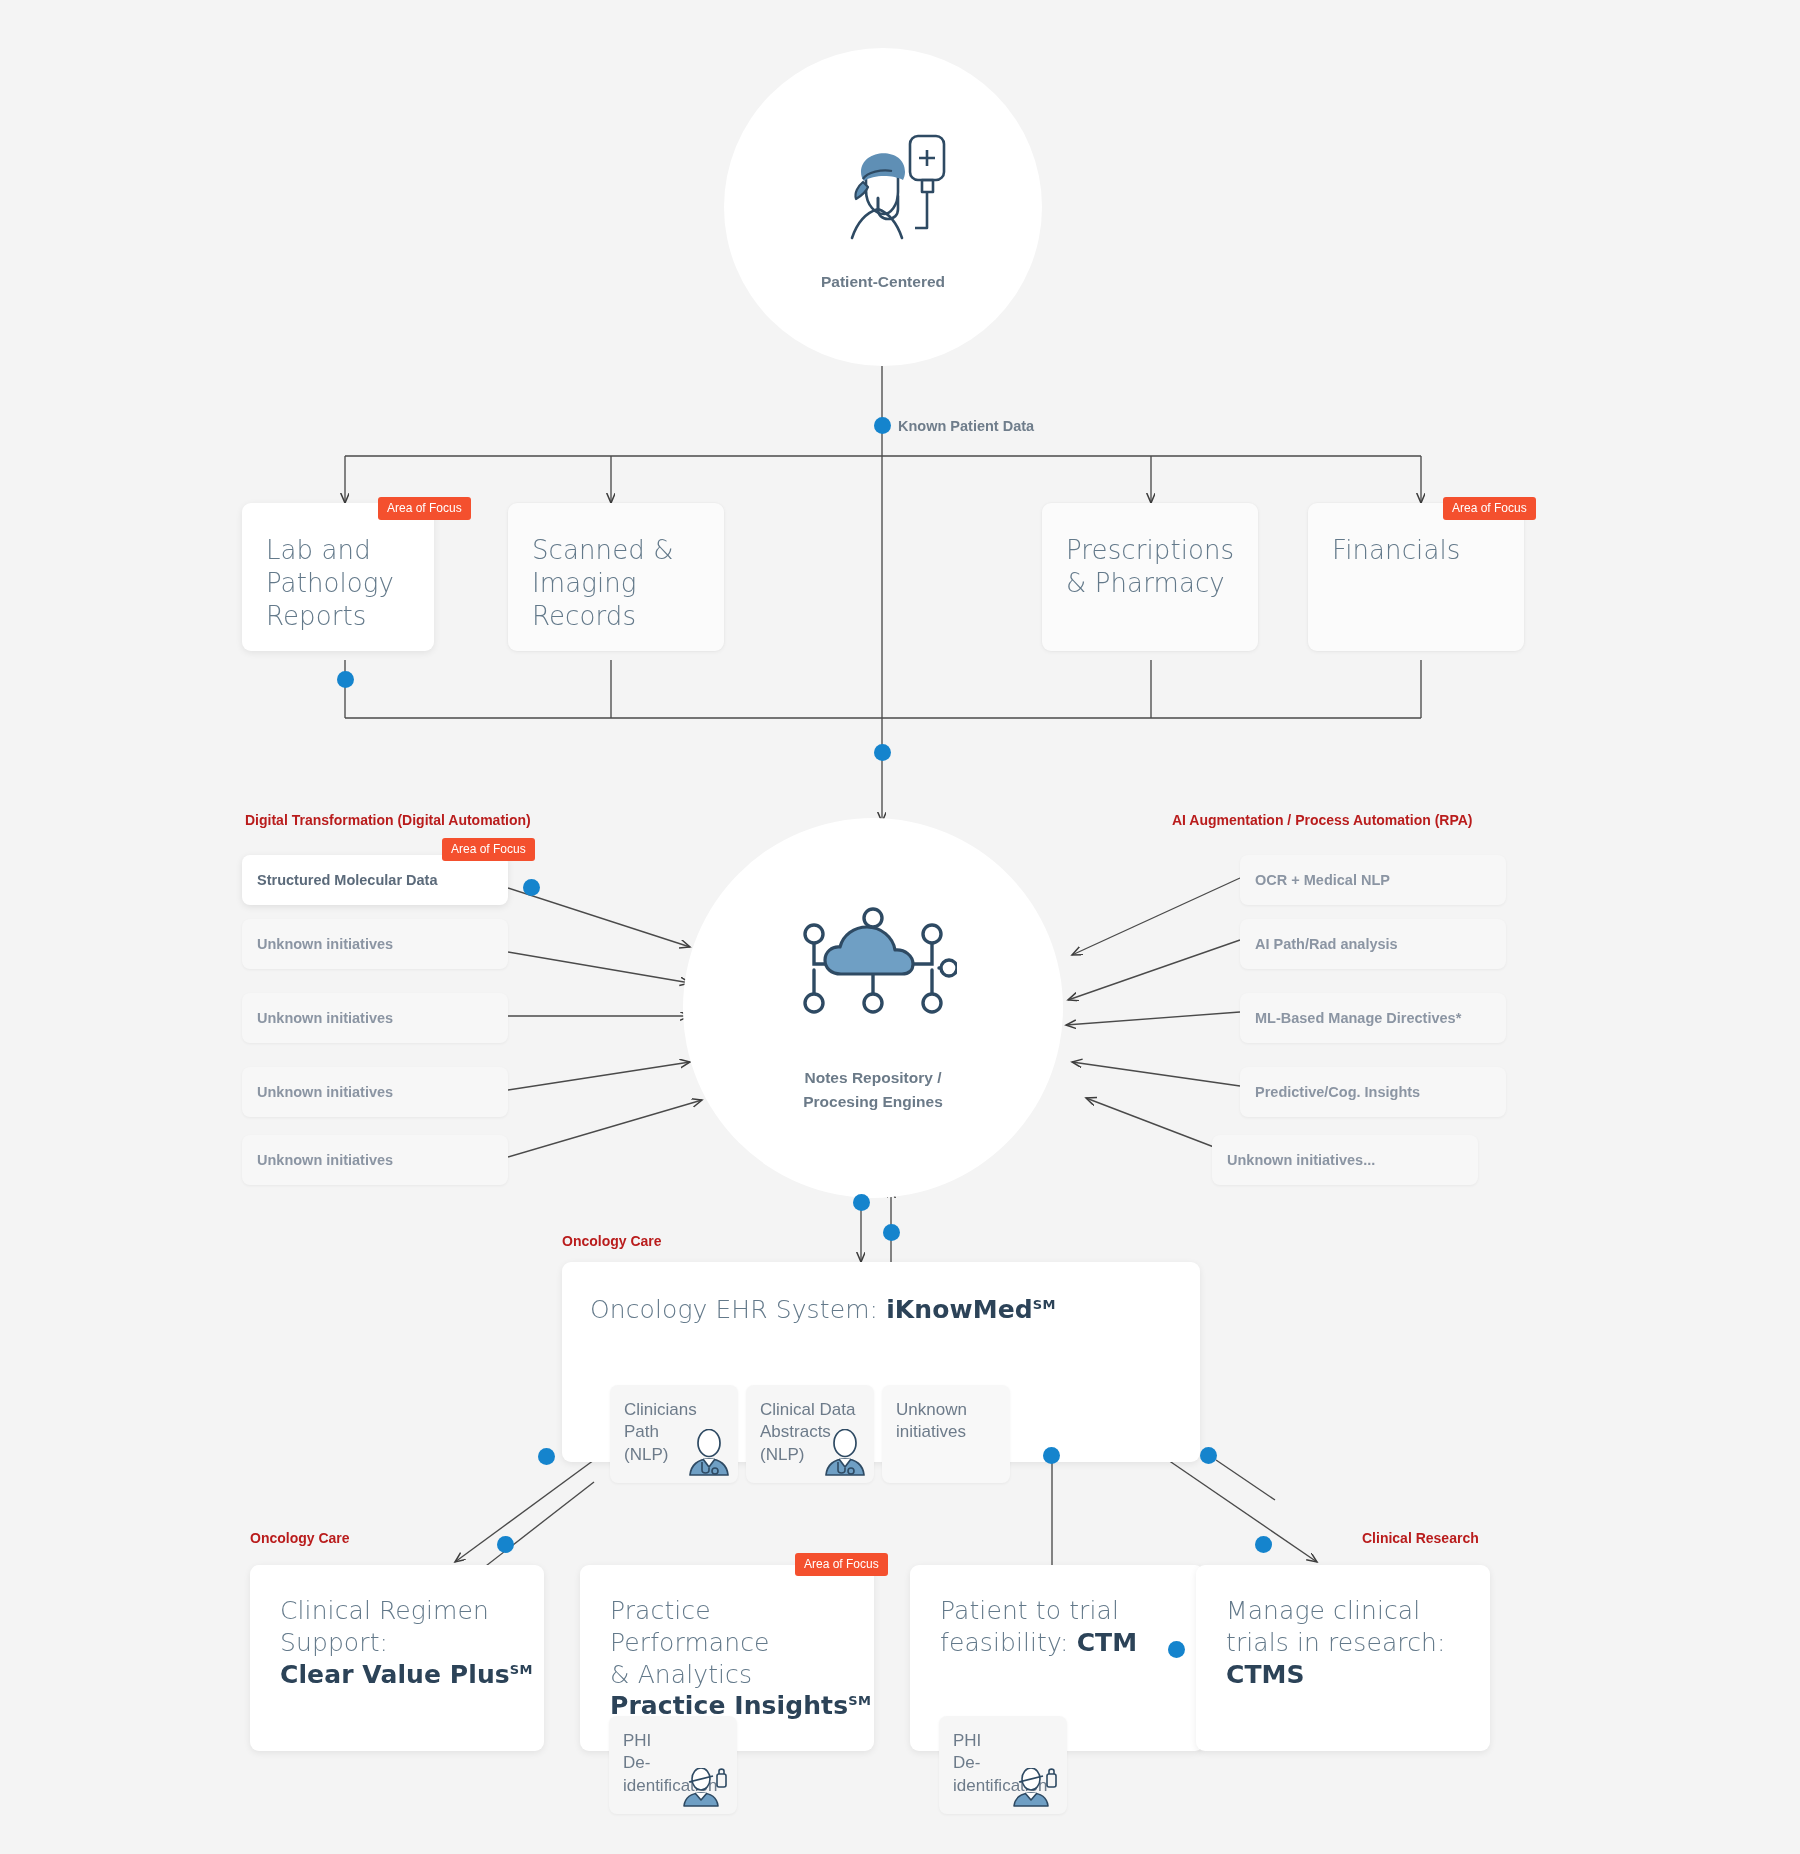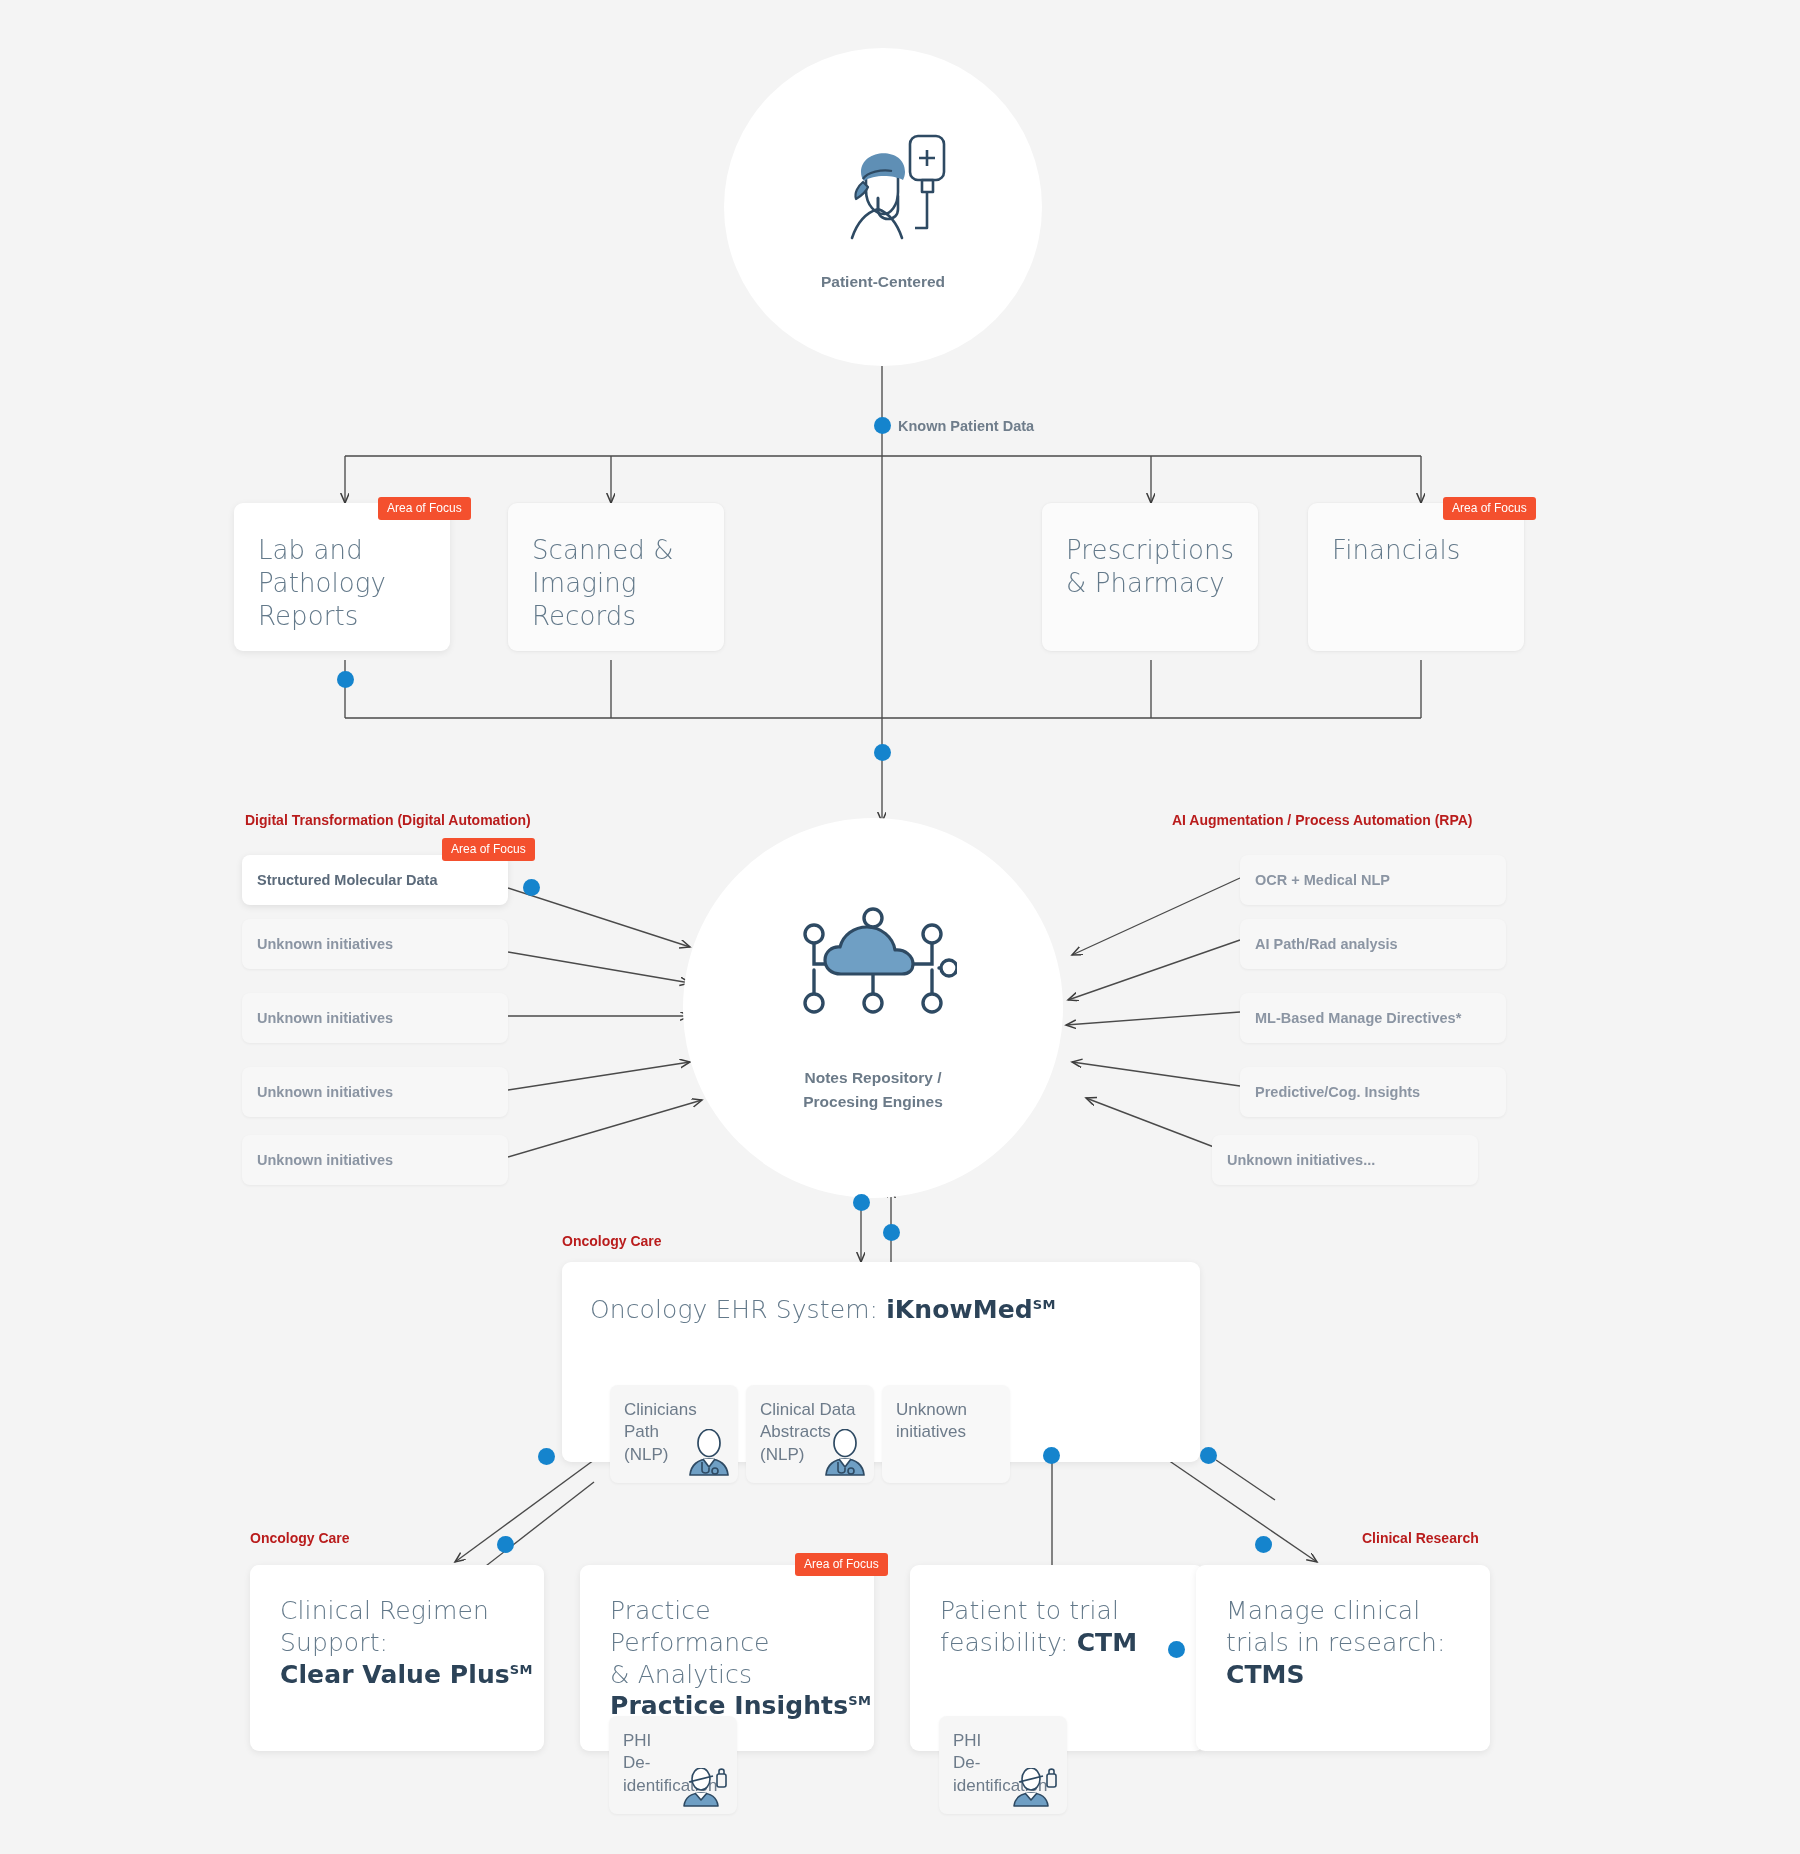--- a/index.html
+++ b/index.html
@@ -185,21 +185,21 @@
         <path d="M119,72 L119,108 L107,108"></path>
         <path d="M119,30 L119,46 M111,38 L127,38"></path>
       </g>
     </svg>
     <div class="circle-label">Patient-Centered</div>
   </div>
 
   <div class="dot" style="left:874px;top:417px;"></div>
   <div class="dotlabel" style="left:898px;top:418px;">Known Patient Data</div>
 
-  <div class="card white" style="left:234px;top:503px;width:216px;height:148px;">
+  <div class="card white" style="left:242px;top:503px;width:192px;height:148px;">
     <div class="card-title t-big" style="padding:31px 0 0 24px;">Lab and Pathology Reports</div>
   </div>
   <div class="badge" style="left:378px;top:497px;">Area of Focus</div>
 
   <div class="card" style="left:508px;top:503px;width:216px;height:148px;">
     <div class="card-title t-big" style="padding:31px 0 0 24px;">Scanned &amp; Imaging Records</div>
   </div>
 
   <div class="card" style="left:1042px;top:503px;width:216px;height:148px;">
     <div class="card-title t-big" style="padding:31px 0 0 24px;">Prescriptions &amp; Pharmacy</div>

